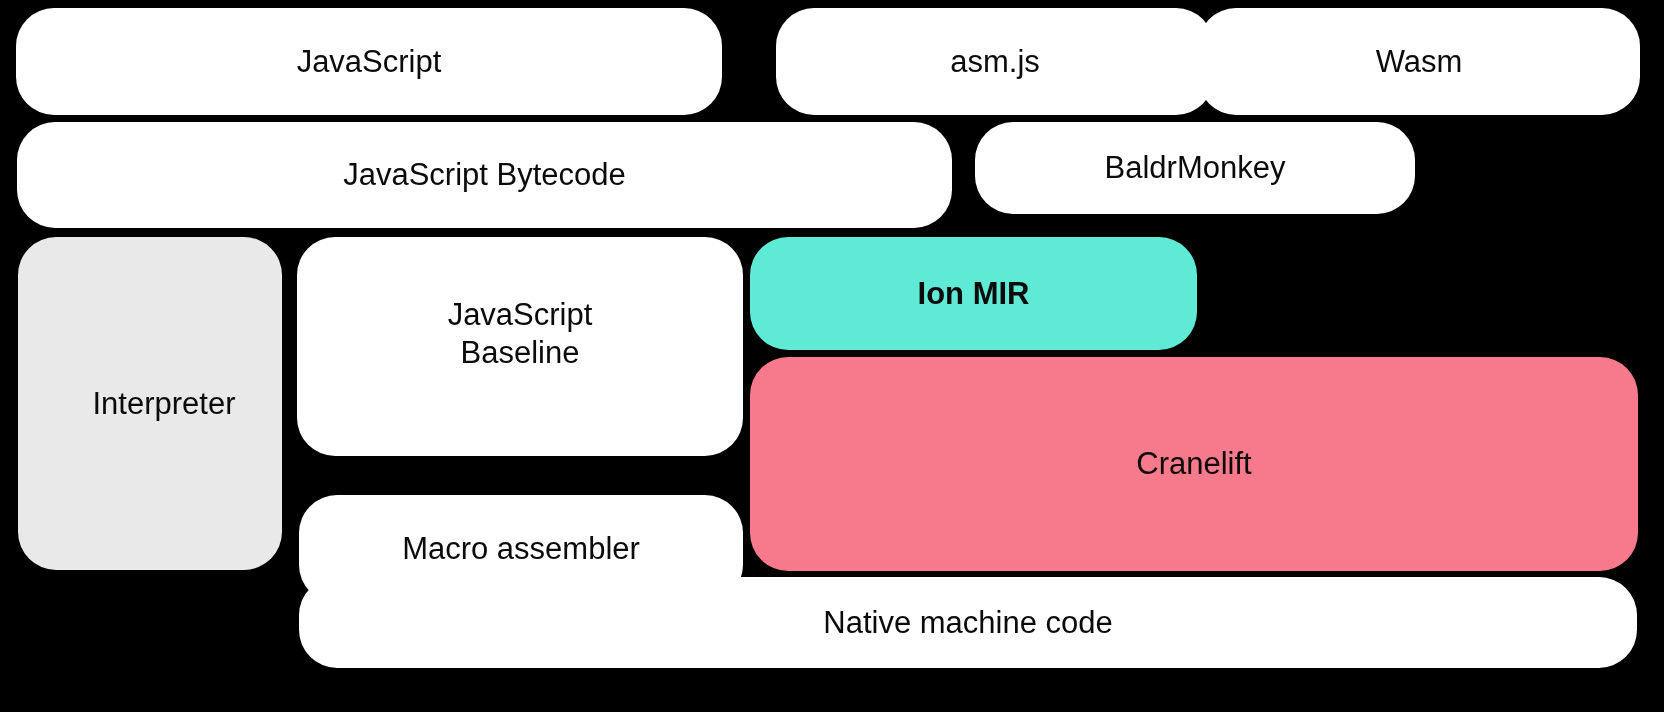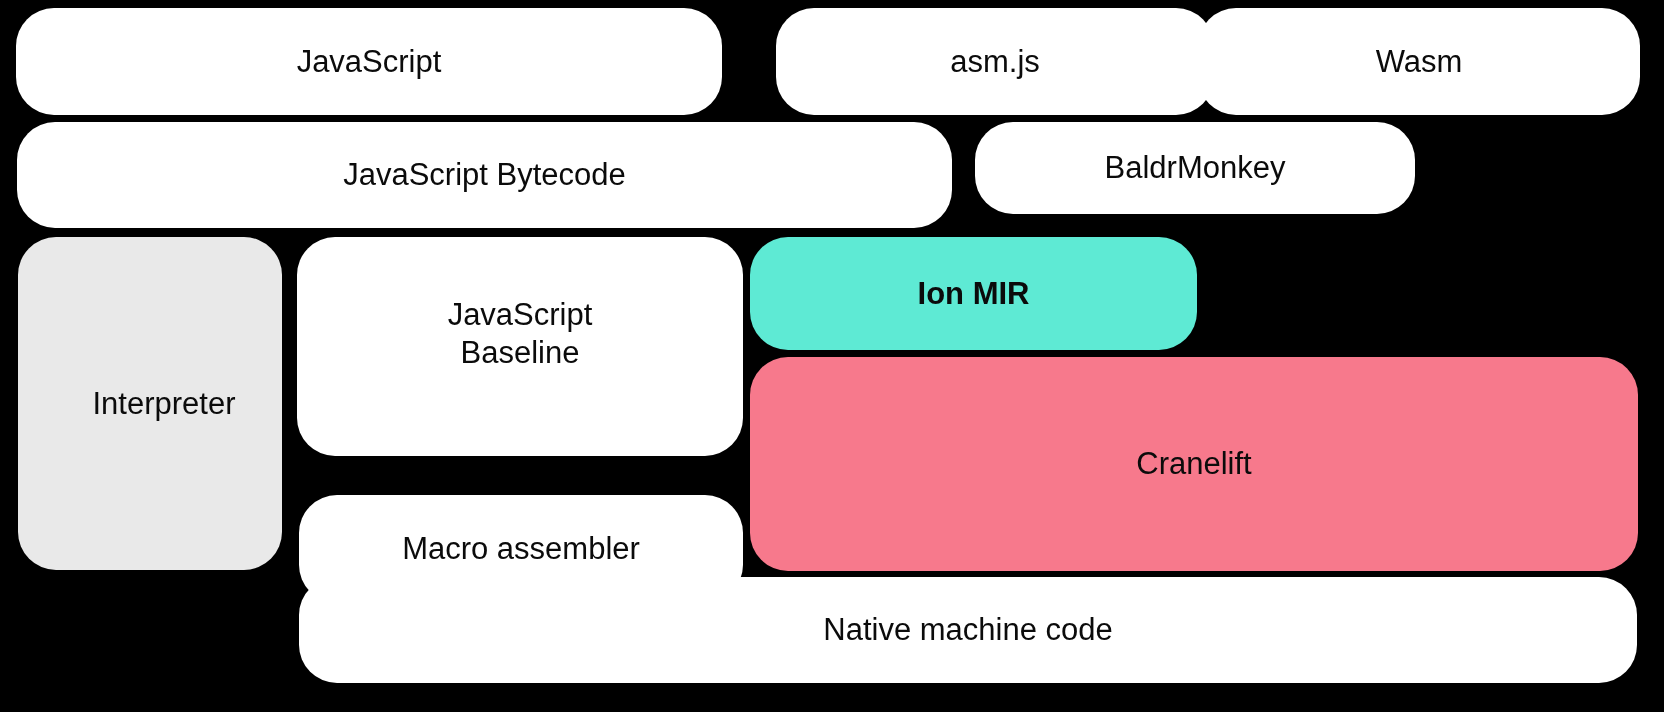--- a/index.html
+++ b/index.html
@@ -32,21 +32,21 @@
   .b-asmjs             { left:776px;  top:8px;   width:438px;  height:107px; }
   .b-wasm              { left:1198px; top:8px;   width:442px;  height:107px; }
   .b-jsbytecode        { left:17px;   top:122px; width:935px;  height:106px; }
   .b-baldrmonkey       { left:975px;  top:122px; width:440px;  height:92px; }
   .b-interpreter       { left:18px;   top:237px; width:264px;  height:333px; background:#e9e9e9;padding-left:28px; }
   .b-jsbaseline        { left:297px;  top:237px; width:446px;  height:219px; }
   .b-jsbaseline .label { padding-bottom:26px; }
   .b-ionmir            { left:750px;  top:237px; width:447px;  height:113px; background:#5eead4;font-weight:bold; }
   .b-cranelift         { left:750px;  top:357px; width:888px;  height:214px; background:#f7798c; }
   .b-macroassembler    { left:299px;  top:463px; width:444px;  height:108px;margin-top:32px; }
-  .b-native            { left:299px;  top:577px; width:1338px; height:106px; }
+  .b-native            { left:299px;  top:577px; width:1338px; height:91px; }
 </style>
 </head>
 <body>
 
 <div class="canvas">
 
   <div class="node b-javascript">
     <span class="label">JavaScript</span>
   </div>
 

